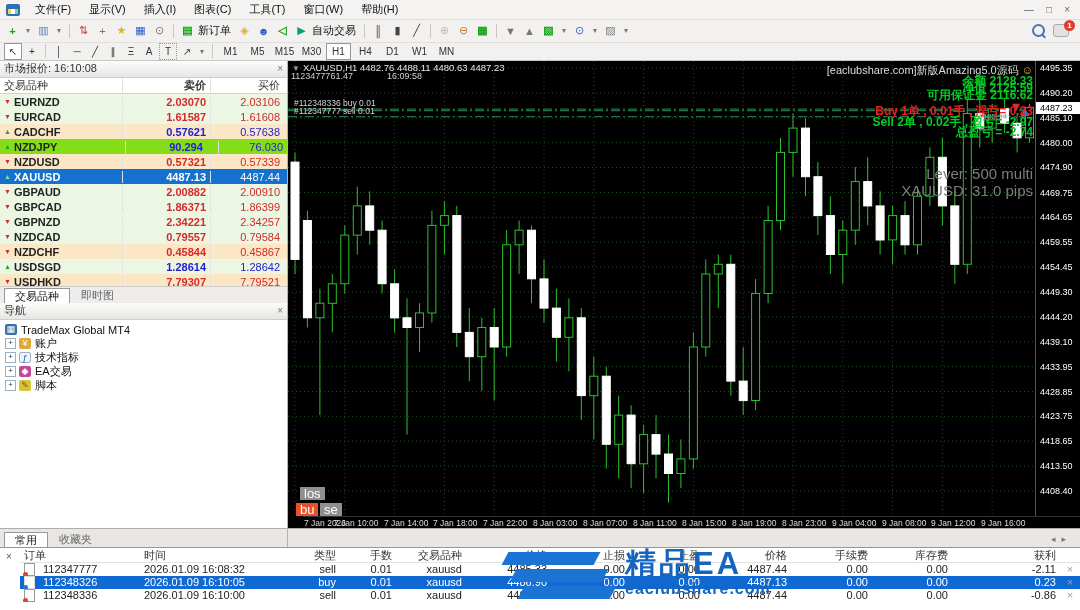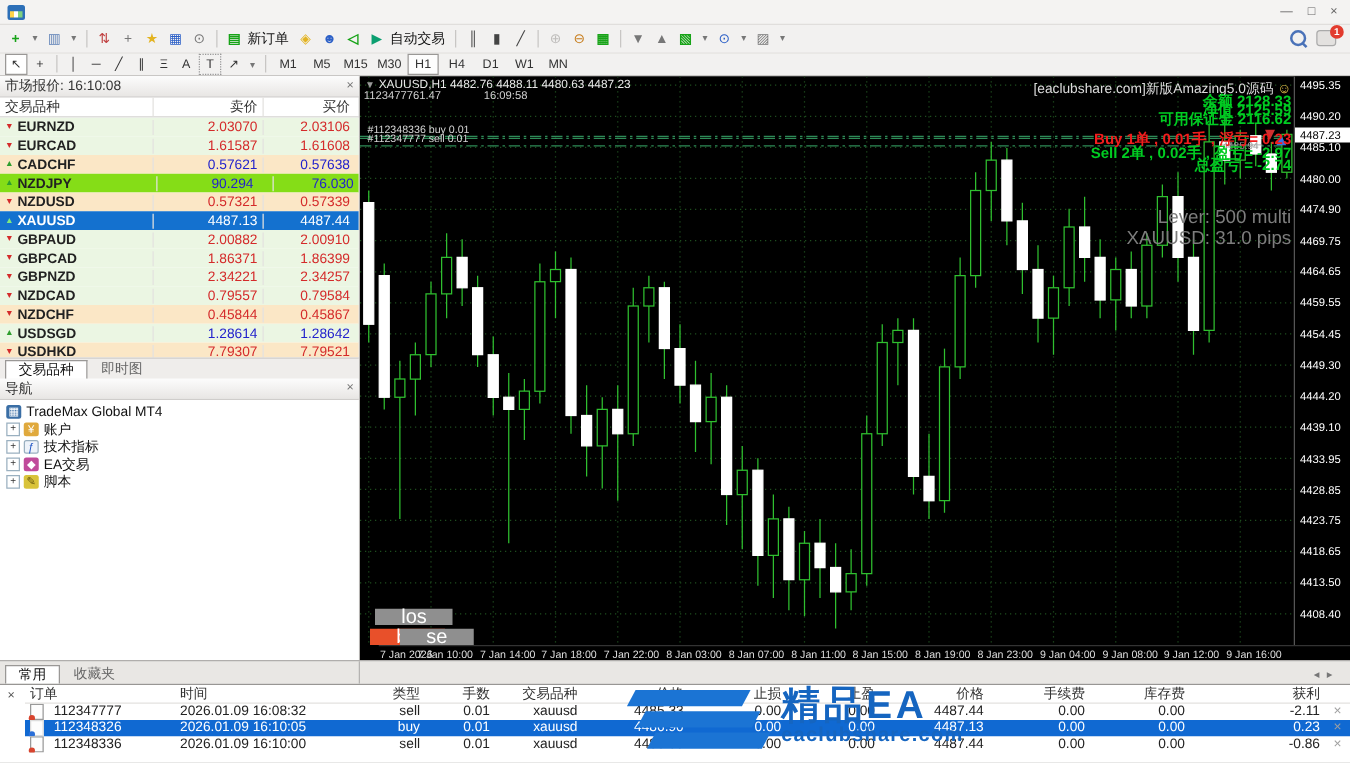--- a/index.html
+++ b/index.html
@@ -39,21 +39,21 @@
   .main{display:flex;height:467px;}
   .leftcol{width:288px;box-sizing:border-box;border-right:1px solid #b5b3b1;display:flex;flex-direction:column;background:#fff;}
   .ptitle{height:16px;background:linear-gradient(#fcfcfc,#e8e6e4);border-bottom:1px solid #cfcdcb;
     display:flex;align-items:center;padding:0 4px;color:#333;}
   .ptitle .x{margin-left:auto;color:#777;font-size:10px;cursor:default;}
   
   .mw{height:242px;display:flex;flex-direction:column;}
   .mw-head{height:16px;display:flex;align-items:center;border-bottom:1px solid #d5d3d1;color:#333;}
   .mw-head span{box-sizing:border-box;padding:0 4px;}
   .mw-c0{width:122px;text-align:left;}
-  .mw-c1{width:88px;text-align:right;border-left:1px solid #e4e2e0;}
+  .mw-c1{width:88px;text-align:right;border-left:1px solid #e4e2e0;font-weight:bold;}
   .mw-c2{width:74px;text-align:right;border-left:1px solid #e4e2e0;}
   .mw-body{height:194px;overflow:hidden;}
   .mw-row{height:15px;display:flex;align-items:center;cursor:default;}
   .mw-row span{box-sizing:border-box;padding:0 4px;}
   .tone-green{background:#ebf6e3;}
   .tone-orange{background:#fbe7c6;}
   .tone-flash{background:#85dd17;gap:11px;}
   .tone-selected{background:#1471cf;color:#fff;}
   .mw-sym{display:flex;align-items:center;gap:3px;font-size:11px;}
   .arr{font-size:7px;line-height:7px;}
@@ -84,21 +84,21 @@
   .ohlc .dd{color:#9a9a9a;font-size:8px;margin-right:3px;}
   .subline{position:absolute;left:3px;top:10px;color:#cfcfcf;font-size:9px;white-space:nowrap;}
   .subline .gap{display:inline-block;width:34px;}
   .acct{position:absolute;right:47px;top:2px;text-align:right;pointer-events:none;}
   .acct .brand{color:#dcdcdc;font-size:11px;}
   .acct .smiley{color:#e6c34a;}
   .acct .g{color:#00cc22;font-weight:bold;font-size:12px;line-height:7px;}
   .acct .r{color:#f21d1d;font-weight:bold;font-size:12px;line-height:12px;margin-top:6px;}
   .acct .g2{color:#00cc22;font-weight:bold;font-size:12px;line-height:10px;}
   .wmark{position:absolute;right:47px;top:104px;text-align:right;color:#7d7d7d;font-size:15px;line-height:17px;pointer-events:none;}
-  .chip{position:absolute;color:#fff;font-size:16px;line-height:13px;padding:0 21px;cursor:default;}
+  .chip{position:absolute;color:#fff;font-size:13px;line-height:13px;padding:0 4px;cursor:default;}
   .chip.gray{background:#8f8f8f;}
   .chip.red{background:#e8502a;}
   
   .tabsrow{height:19px;display:flex;background:#e9e7e4;border-top:1px solid #b0aeac;align-items:flex-end;}
   .tabsrow .left{width:288px;box-sizing:border-box;border-right:1px solid #b5b3b1;display:flex;align-items:flex-end;padding-left:4px;height:100%;}
   .tabsrow .right{flex:1;display:flex;align-items:flex-end;padding-left:3px;height:100%;}
   .ctab{height:16px;line-height:16px;padding:0 12px;color:#555;cursor:default;}
   .ctab.active{background:#fff;border:1px solid #9a9896;border-bottom:none;color:#111;}
   .scrollarrows{margin-left:auto;padding:0 8px 3px 0;color:#777;font-size:9px;letter-spacing:6px;cursor:default;}
   
@@ -138,20 +138,21 @@
   .wm-title{color:#1565c0;font-size:31px;font-weight:bold;letter-spacing:3px;line-height:32px;}
   .wm-url{color:#1565c0;font-size:16px;font-weight:bold;letter-spacing:1px;}
 </style>
 </head>
 <body>
 
 <div class="window">
 
   <div class="menubar">
     <span class="applogo"></span>
+    <span class="menu-items"><span class="menu-item">文件(F)</span><span class="menu-item">显示(V)</span><span class="menu-item">插入(I)</span><span class="menu-item">图表(C)</span><span class="menu-item">工具(T)</span><span class="menu-item">窗口(W)</span><span class="menu-item">帮助(H)</span></span>
     <span class="wctrls">
       <span>—</span>
       <span>□</span>
       <span>×</span>
     </span>
   </div>
 
   <div class="toolbar1">
     <span class="tbi ic-green">+</span>
     <span class="tbi small">▾</span>

